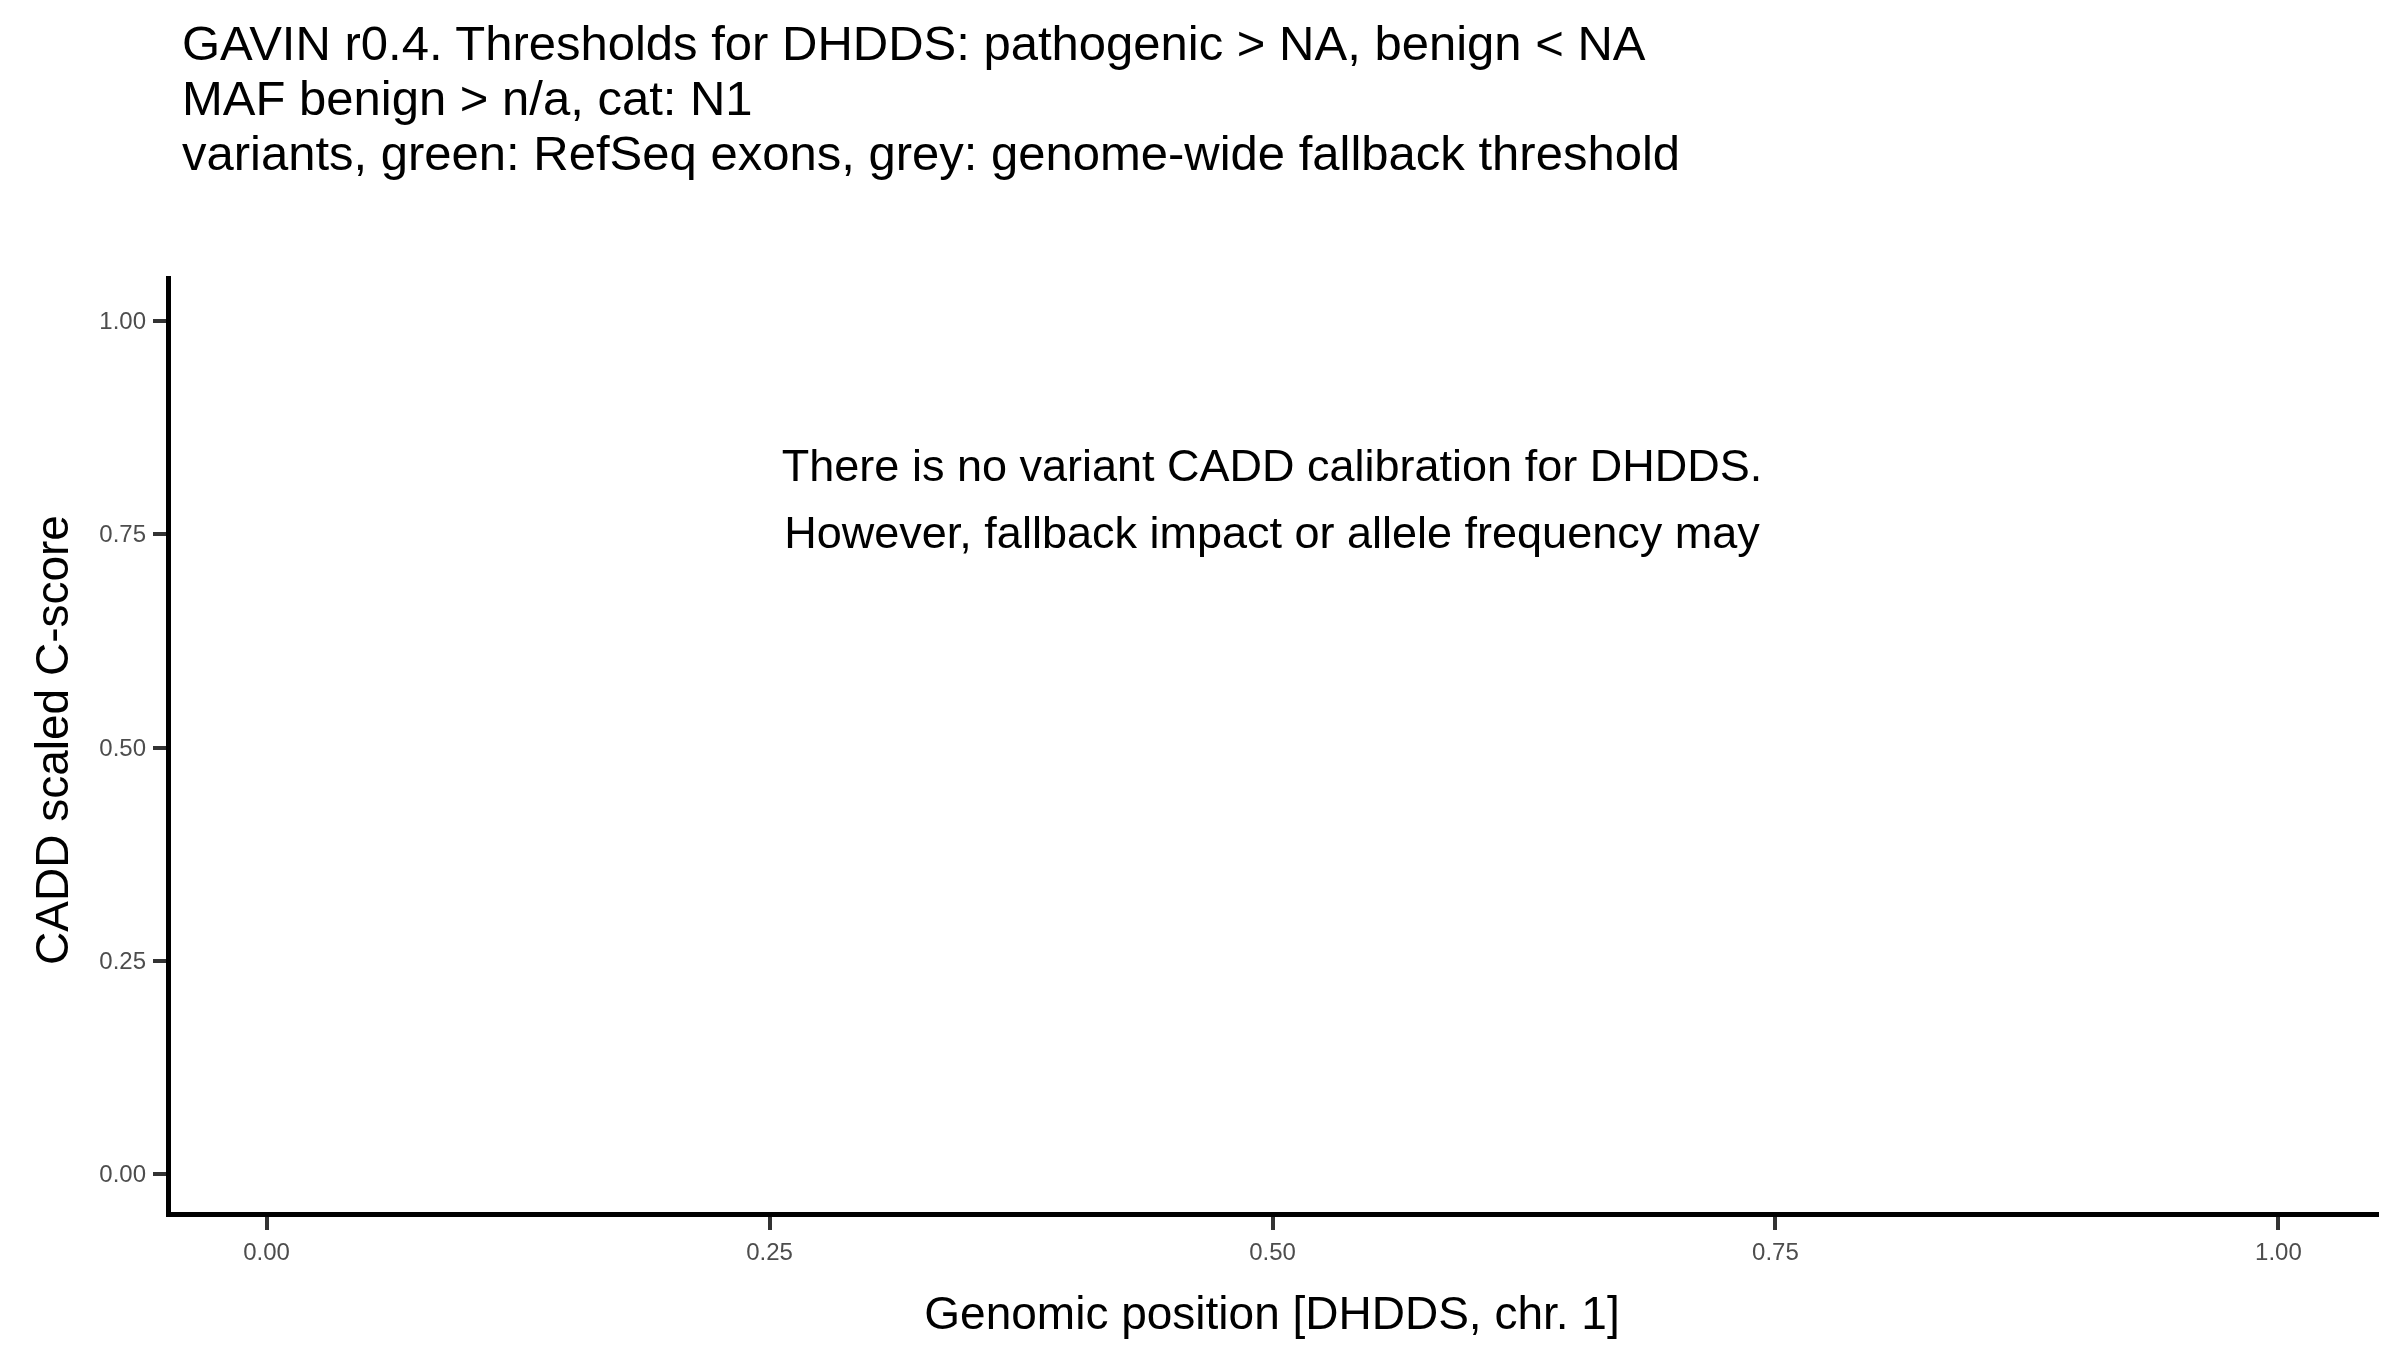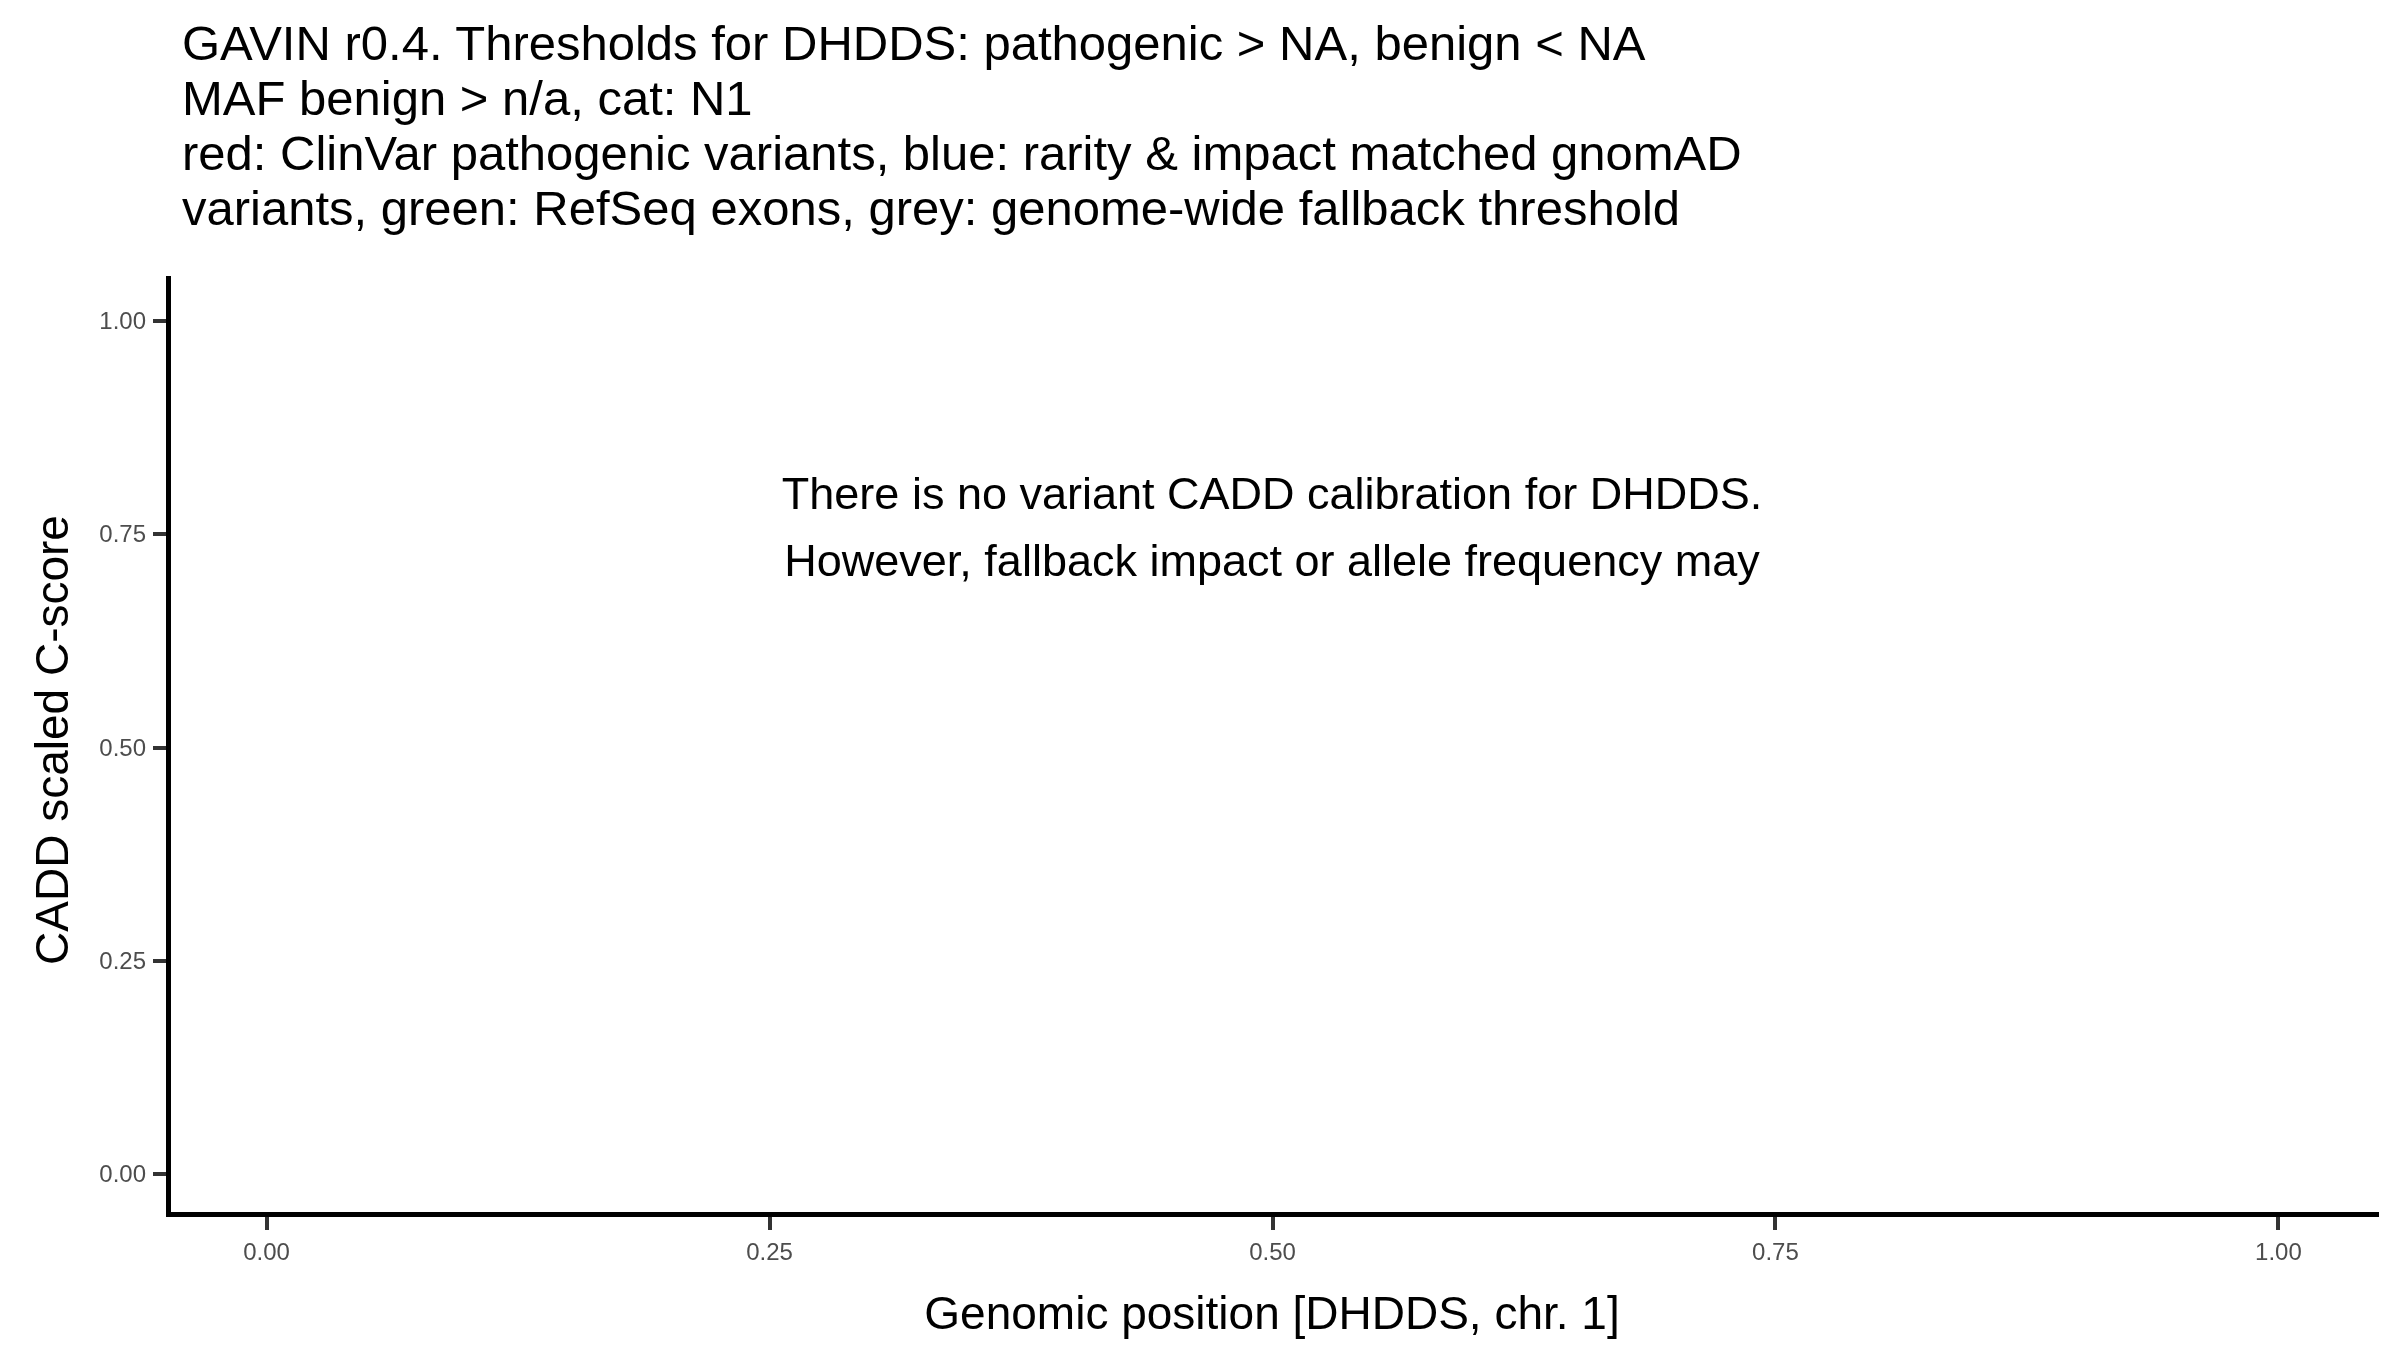--- a/index.html
+++ b/index.html
@@ -25,21 +25,20 @@
   .annotation {
     position: absolute;
     left: 1272px;
     top: 432px;
     transform: translateX(-50%);
     text-align: center;
     font-size: 45px;
     line-height: 67px;
     color: var(--c-text, #000000);
     white-space: nowrap;
-    margin-top: 28px;
   }
   .axis-line { position: absolute; background: var(--c-line, #000000); }
   .axis-line.y { left: 166px; top: 276px; width: 5px; height: 941px; }
   .axis-line.x { left: 166px; top: 1212px; width: 2213px; height: 5px; }
   .tick { position: absolute; background: var(--c-tick, #333333); }
   .tick.y { width: 13px; height: 4px; left: 153px; }
   .tick.x { width: 4px; height: 13px; top: 1217px; }
   .tick-label {
     position: absolute;
     font-size: 24px;
@@ -57,21 +56,20 @@
   .axis-title.x { left: 1272px; top: 1313px; transform: translate(-50%, -50%); }
   .axis-title.y { left: 52px; top: 740px; transform: translate(-50%, -50%) rotate(-90deg); }
 </style>
 </head>
 <body>
 
 <div class="stage">
   <div id="title-block" class="plot-title">
       <div class="plot-title-line">GAVIN r0.4. Thresholds for DHDDS: pathogenic &gt; NA, benign &lt; NA</div>
       <div class="plot-title-line">MAF benign &gt; n/a, cat: N1</div>
-      <div class="plot-title-line">red: ClinVar pathogenic variants, blue: rarity &amp; impact matched gnomAD</div>
       <div class="plot-title-line">variants, green: RefSeq exons, grey: genome-wide fallback threshold</div>
     </div>
 
   <div class="axis-line y"></div>
   <div class="axis-line x"></div>
 
   <div id="y-ticks">
       <div class="tick y" style="top: 1172.32px;"></div>
       <div class="tick-label y" style="top: 1154.32px;">0.00</div>
       <div class="tick y" style="top: 958.909px;"></div>

